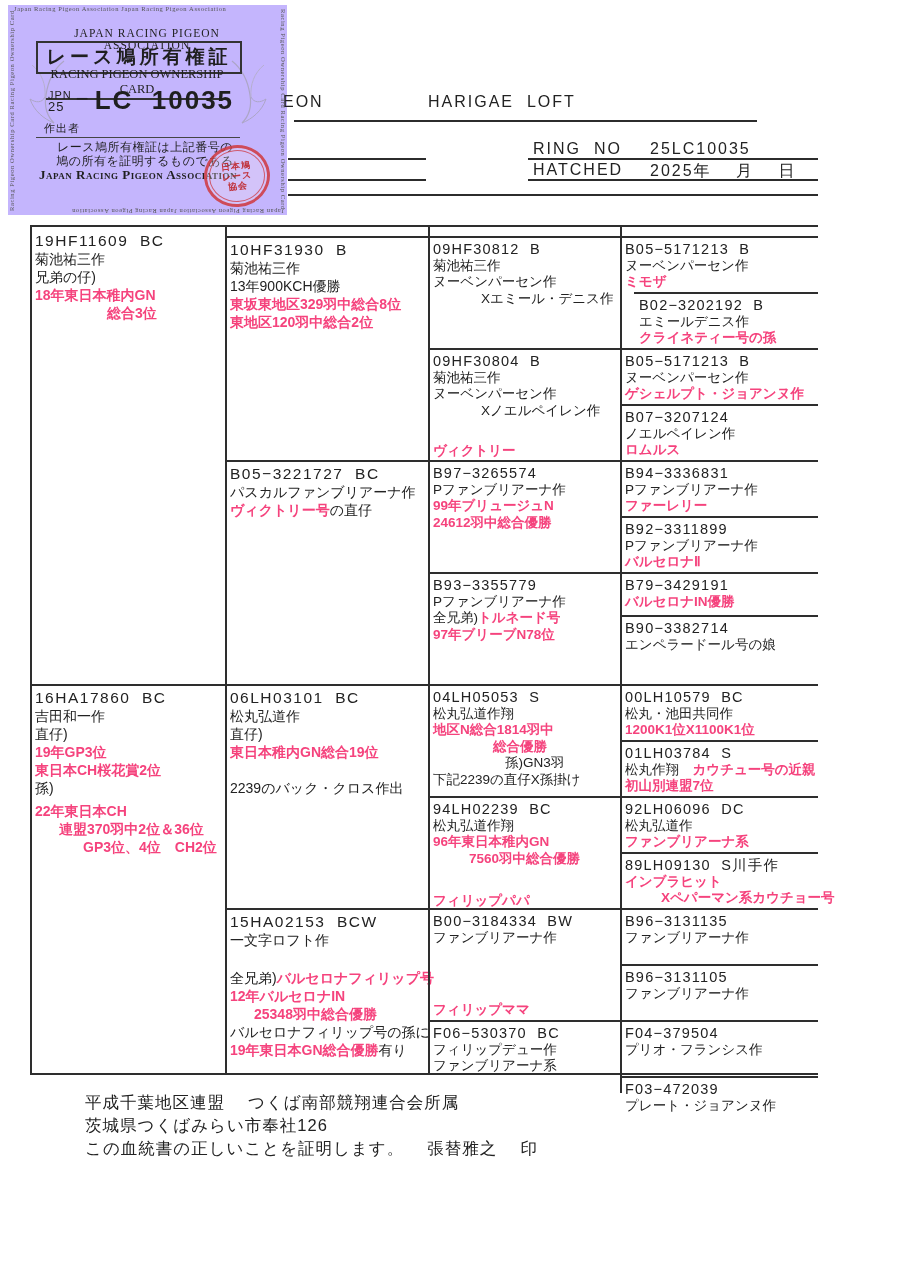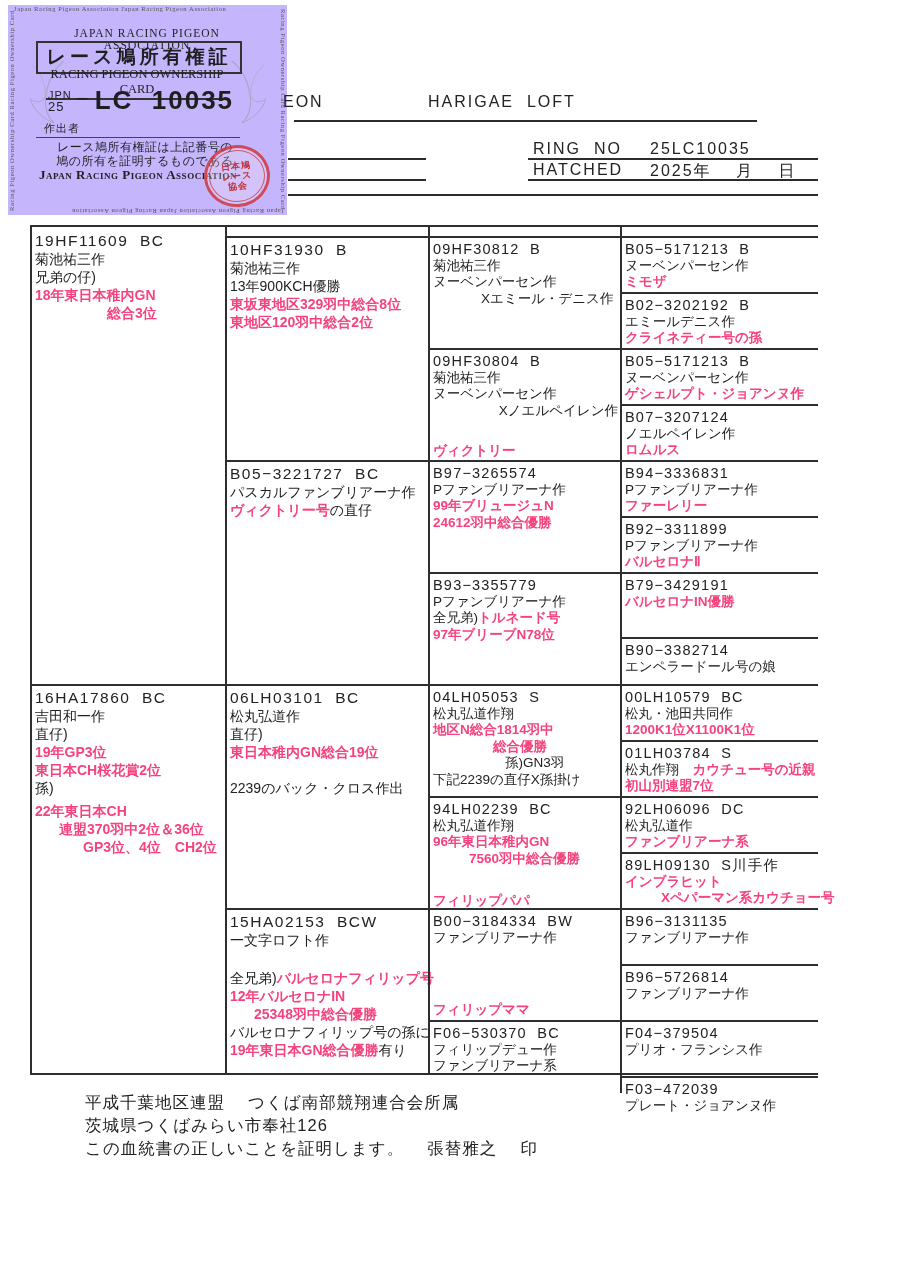--- a/index.html
+++ b/index.html
@@ -196,21 +196,21 @@
         <div class="cell bt" style="top: 11px; height: 112px;">
           <div class="ln ring"><span class="k">09HF30812  B</span></div>
           <div class="ln"><span class="k">菊池祐三作</span></div>
           <div class="ln"><span class="k">ヌーベンパーセン作</span></div>
           <div class="ln" style="padding-left: 48px;"><span class="k">Xエミール・デニス作</span></div>
         </div>
         <div class="cell bt" style="top: 123px; height: 112px;">
           <div class="ln ring"><span class="k">09HF30804  B</span></div>
           <div class="ln"><span class="k">菊池祐三作</span></div>
           <div class="ln"><span class="k">ヌーベンパーセン作</span></div>
-          <div class="ln" style="padding-left: 48px; text-align: right;"><span class="k">Xノエルペイレン作</span></div>
+          <div class="ln" style="padding-left: 48px;"><span class="k">Xノエルペイレン作</span></div>
           <div class="ln" style="margin-top: 24px;"><span class="p">ヴィクトリー</span></div>
         </div>
         <div class="cell bt" style="top: 235px; height: 112px;">
           <div class="ln ring"><span class="k">B97−3265574</span></div>
           <div class="ln"><span class="k">Pファンブリアーナ作</span></div>
           <div class="ln"><span class="p">99年ブリュージュN</span></div>
           <div class="ln"><span class="p">24612羽中総合優勝</span></div>
         </div>
         <div class="cell bt" style="top: 347px; height: 112px;">
           <div class="ln ring"><span class="k">B93−3355779</span></div>
@@ -243,21 +243,21 @@
           <div class="ln"><span class="k">フィリップデュー作</span></div>
           <div class="ln"><span class="k">ファンブリアーナ系</span></div>
         </div>
       </div>
     <div class="col c3" style="left:590px;width:198px">
         <div class="cell bt" style="top: 11px; height: 56px;">
           <div class="ln ring"><span class="k">B05−5171213  B</span></div>
           <div class="ln"><span class="k">ヌーベンパーセン作</span></div>
           <div class="ln"><span class="p">ミモザ</span></div>
         </div>
-        <div class="cell bt" style="top: 67px; height: 56px;">
+        <div class="cell bt" style="top: 67px; height: 56px; margin-left: 14px;">
           <div class="ln ring"><span class="k">B02−3202192  B</span></div>
           <div class="ln"><span class="k">エミールデニス作</span></div>
           <div class="ln"><span class="p">クライネティー号の孫</span></div>
         </div>
         <div class="cell bt" style="top: 123px; height: 56px;">
           <div class="ln ring"><span class="k">B05−5171213  B</span></div>
           <div class="ln"><span class="k">ヌーベンパーセン作</span></div>
           <div class="ln"><span class="p">ゲシェルプト・ジョアンヌ作</span></div>
         </div>
         <div class="cell bt" style="top: 179px; height: 56px;">
@@ -272,21 +272,21 @@
         </div>
         <div class="cell bt" style="top: 291px; height: 56px;">
           <div class="ln ring"><span class="k">B92−3311899</span></div>
           <div class="ln"><span class="k">Pファンブリアーナ作</span></div>
           <div class="ln"><span class="p">バルセロナⅡ</span></div>
         </div>
         <div class="cell bt" style="top: 347px; height: 56px;">
           <div class="ln ring"><span class="k">B79−3429191</span></div>
           <div class="ln"><span class="p">バルセロナIN優勝</span></div>
         </div>
-        <div class="cell bt" style="top: 412px; height: 64px;">
+        <div class="cell bt" style="top: 390px; height: 64px;">
           <div class="ln ring"><span class="k">B90−3382714</span></div>
           <div class="ln"><span class="k">エンペラードール号の娘</span></div>
         </div>
         <div class="cell bt" style="top: 459px; height: 56px;">
           <div class="ln ring"><span class="k">00LH10579  BC</span></div>
           <div class="ln"><span class="k">松丸・池田共同作</span></div>
           <div class="ln"><span class="p">1200K1位X1100K1位</span></div>
         </div>
         <div class="cell bt" style="top: 515px; height: 56px;">
           <div class="ln ring"><span class="k">01LH03784  S</span></div>
@@ -301,21 +301,21 @@
         <div class="cell bt" style="top: 627px; height: 56px;">
           <div class="ln ring"><span class="k">89LH09130  S川手作</span></div>
           <div class="ln"><span class="p">インブラヒット</span></div>
           <div class="ln" style="padding-left: 36px;"><span class="p">Xペパーマン系カウチョー号</span></div>
         </div>
         <div class="cell bt" style="top: 683px; height: 56px;">
           <div class="ln ring"><span class="k">B96−3131135</span></div>
           <div class="ln"><span class="k">ファンブリアーナ作</span></div>
         </div>
         <div class="cell bt" style="top: 739px; height: 56px;">
-          <div class="ln ring"><span class="k">B96−5726814</span></div>
+          <div class="ln ring"><span class="k">B96−3131105</span></div>
           <div class="ln"><span class="k">ファンブリアーナ作</span></div>
         </div>
         <div class="cell bt" style="top: 795px; height: 56px;">
           <div class="ln ring"><span class="k">F04−379504</span></div>
           <div class="ln"><span class="k">プリオ・フランシス作</span></div>
         </div>
         <div class="cell bt" style="top: 851px; height: 56px;">
           <div class="ln ring"><span class="k">F03−472039</span></div>
           <div class="ln"><span class="k">プレート・ジョアンヌ作</span></div>
         </div>

